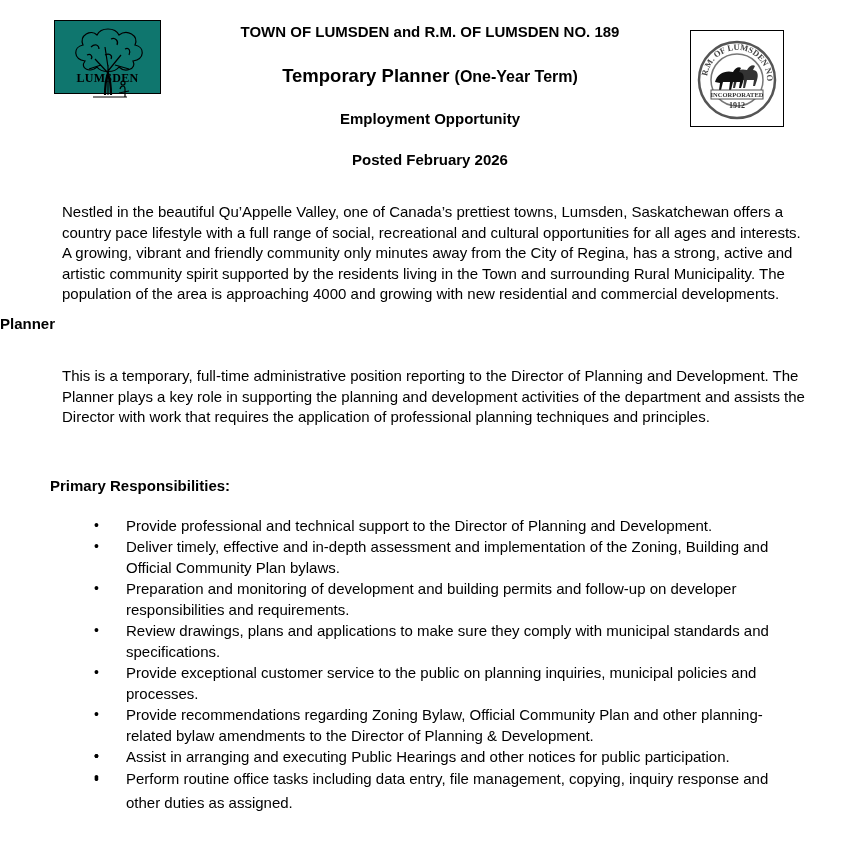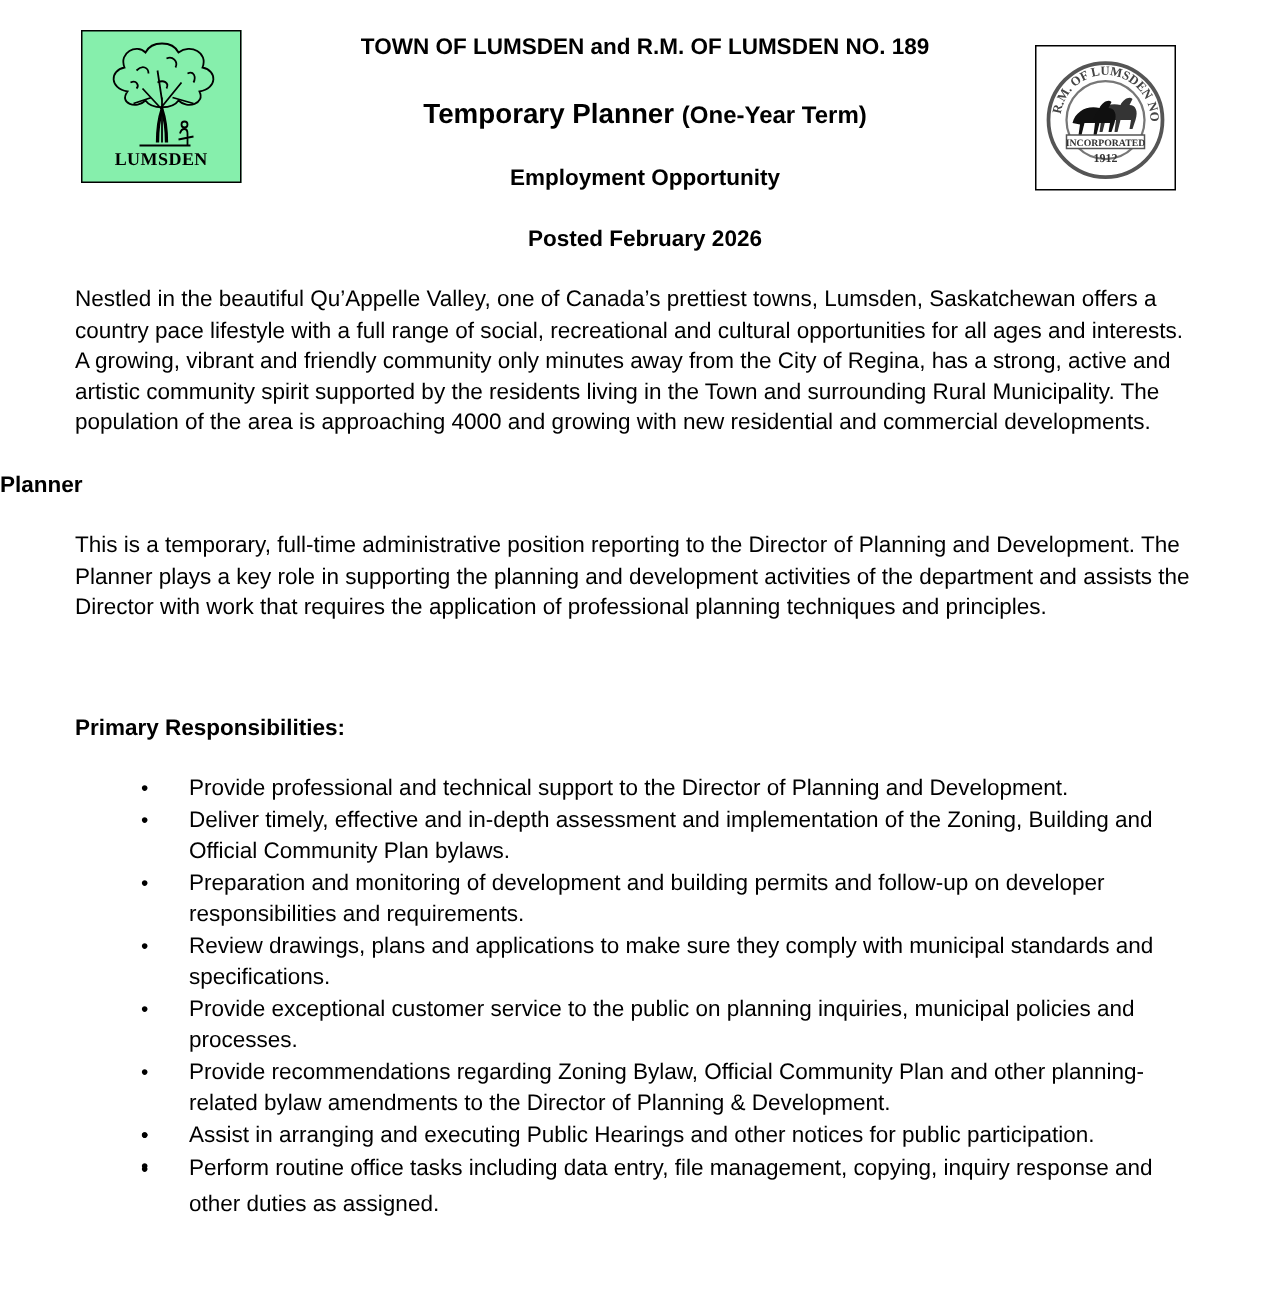--- a/index.html
+++ b/index.html
@@ -2,22 +2,22 @@
 <html><head>
 <meta charset="utf-8">
 <style>
   html, body { margin: 0; padding: 0; background: #ffffff; }
   body {
     width: 841px; height: 866px; position: relative; overflow: hidden;
     font-family: "Liberation Sans", "DejaVu Sans", sans-serif;
     color: #000; font-size: 15px;
   }
   .logo-left {
-    position: absolute; left: 54px; top: 20px; width: 107px; height: 102px;
-    border: 1px solid #000; box-sizing: border-box; background: #86efac;
+    position: absolute; left: 54px; top: 20px; width: 107px; height: 74px;
+    border: 1px solid #000; box-sizing: border-box; background: #0f766e;
   }
   .logo-left svg { position: absolute; left: 10px; top: 4px; }
   .logo-left .town {
     position: absolute; left: 0; right: 0; bottom: 7px; text-align: center;
     font-family: "Liberation Serif", "DejaVu Serif", serif; font-weight: bold; font-size: 12px; letter-spacing: 0.3px;
   }
   .logo-right {
     position: absolute; left: 690px; top: 30px; width: 94px; height: 97px;
     border: 1px solid #000; box-sizing: border-box; background: #fff;
   }
@@ -25,21 +25,21 @@
 
   .hdr { position: absolute; left: 0; width: 860px; text-align: center; font-weight: bold; }
   .hdr.town { top: 23px; font-size: 15px; }
   .hdr.title { top: 65px; font-size: 18.5px; }
   .hdr.title .term { font-size: 16px; }
   .hdr.opp { top: 110px; font-size: 15px; }
   .hdr.posted { top: 151px; font-size: 15px; }
 
   .para {
     position: absolute; left: 50px; width: 750px; font-size: 15px; line-height: 20.5px;
-    margin: 0;
+    margin: 12px;
   }
   .p1 { top: 190px; }
   .sub { position: absolute; left: 0; width: 838px; text-align: left; top: 315px; font-weight: bold; font-size: 15px; }
   .p2 { top: 354px; }
   .resp-h { position: absolute; left: 50px; top: 477px; font-weight: bold; font-size: 15px; }
 
   ul.bullets {
     position: absolute; left: 0; top: 515px; margin: 0; padding: 0; list-style: none; width: 841px;
   }
   ul.bullets li {

